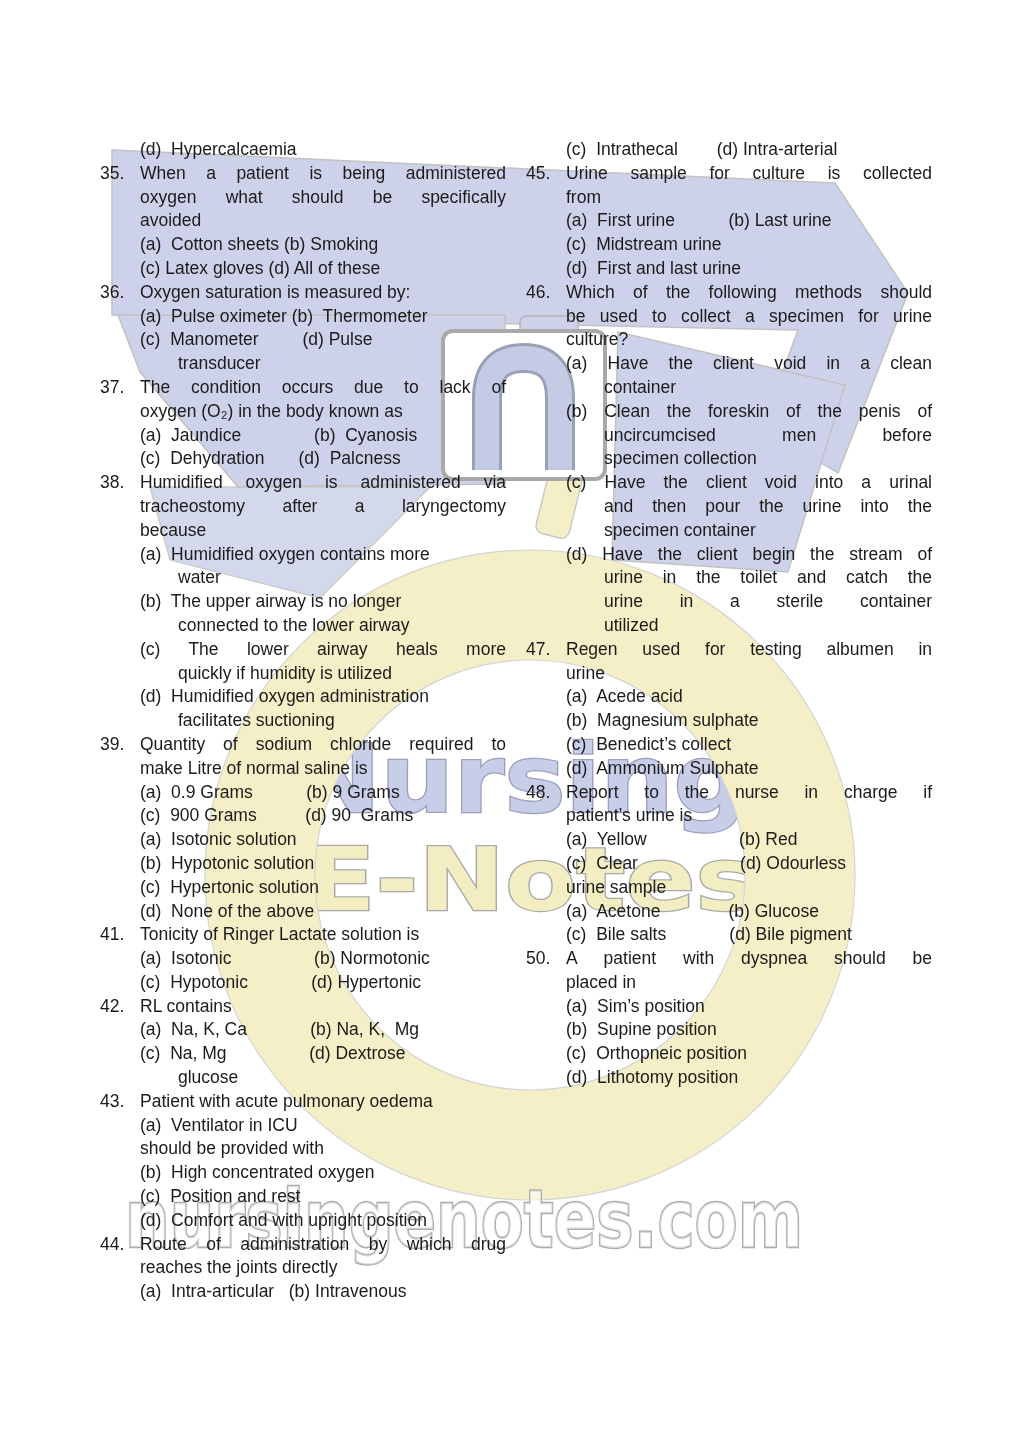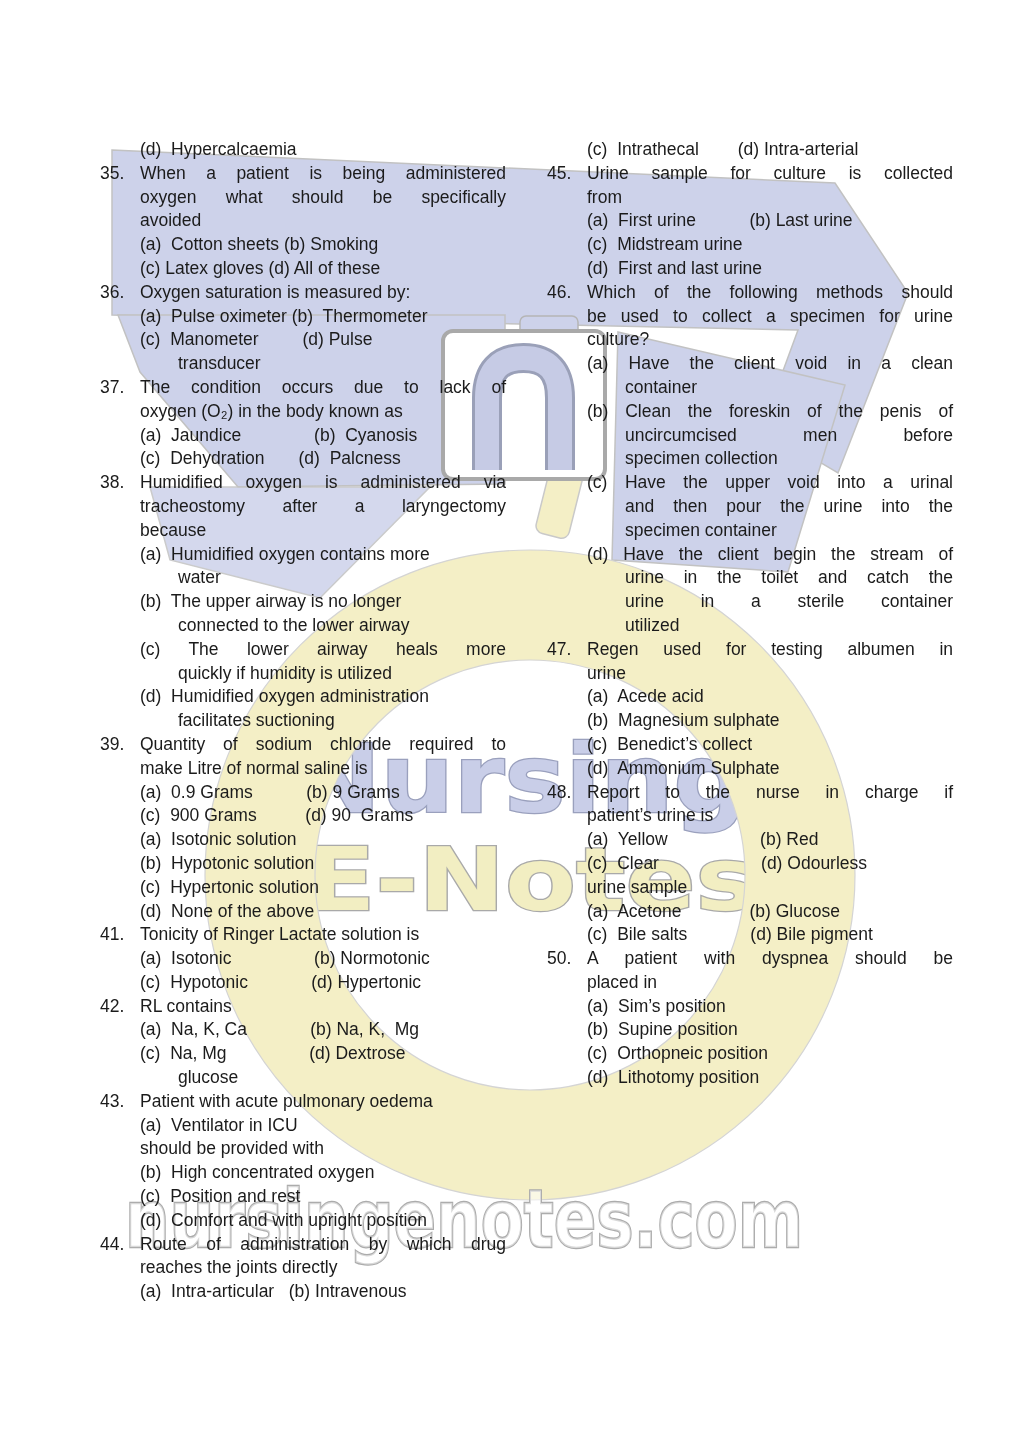--- a/index.html
+++ b/index.html
@@ -1,21 +1,21 @@
 <!DOCTYPE html>
 <html><head>
 <meta charset="utf-8">
 <style>
   html,body{margin:0;padding:0;background:#ffffff;}
   .page{position:relative;width:1024px;height:1447px;background:#ffffff;overflow:hidden;
         font-family:"Liberation Sans","DejaVu Sans",sans-serif;color:#1b1b1b;}
   .wm{position:absolute;left:0;top:0;z-index:0;}
   .col{position:absolute;top:138px;z-index:2;font-size:17.5px;line-height:23.8px;}
   .col-left{left:100px;width:406px;text-decoration:underline;}
-  .col-right{left:547px;width:406px;}
+  .col-right{left:526px;width:406px;}
   .line{position:relative;height:23.8px;}
   .num{position:absolute;left:0;top:0;}
   .txt{position:absolute;left:40px;right:0;top:0;white-space:pre;}
   .txt.deep{left:78px;}
   .txt.jst{white-space:normal;text-align:justify;text-align-last:justify;}
   svg text{font-family:"DejaVu Sans","Liberation Sans",sans-serif;font-weight:bold;}
 </style>
 </head>
 <body>
 
@@ -249,21 +249,21 @@
       <div class="line">
         <span class="txt jst">(b)  Clean the foreskin of the penis of</span>
       </div>
       <div class="line">
         <span class="txt deep jst">uncircumcised men before</span>
       </div>
       <div class="line">
         <span class="txt deep">specimen collection</span>
       </div>
       <div class="line">
-        <span class="txt jst">(c)  Have the upper void into a urinal</span>
+        <span class="txt jst">(c)  Have the client void into a urinal</span>
       </div>
       <div class="line">
         <span class="txt deep jst">and then pour the urine into the</span>
       </div>
       <div class="line">
         <span class="txt deep">specimen container</span>
       </div>
       <div class="line">
         <span class="txt jst">(d)  Have the client begin the stream of</span>
       </div>

